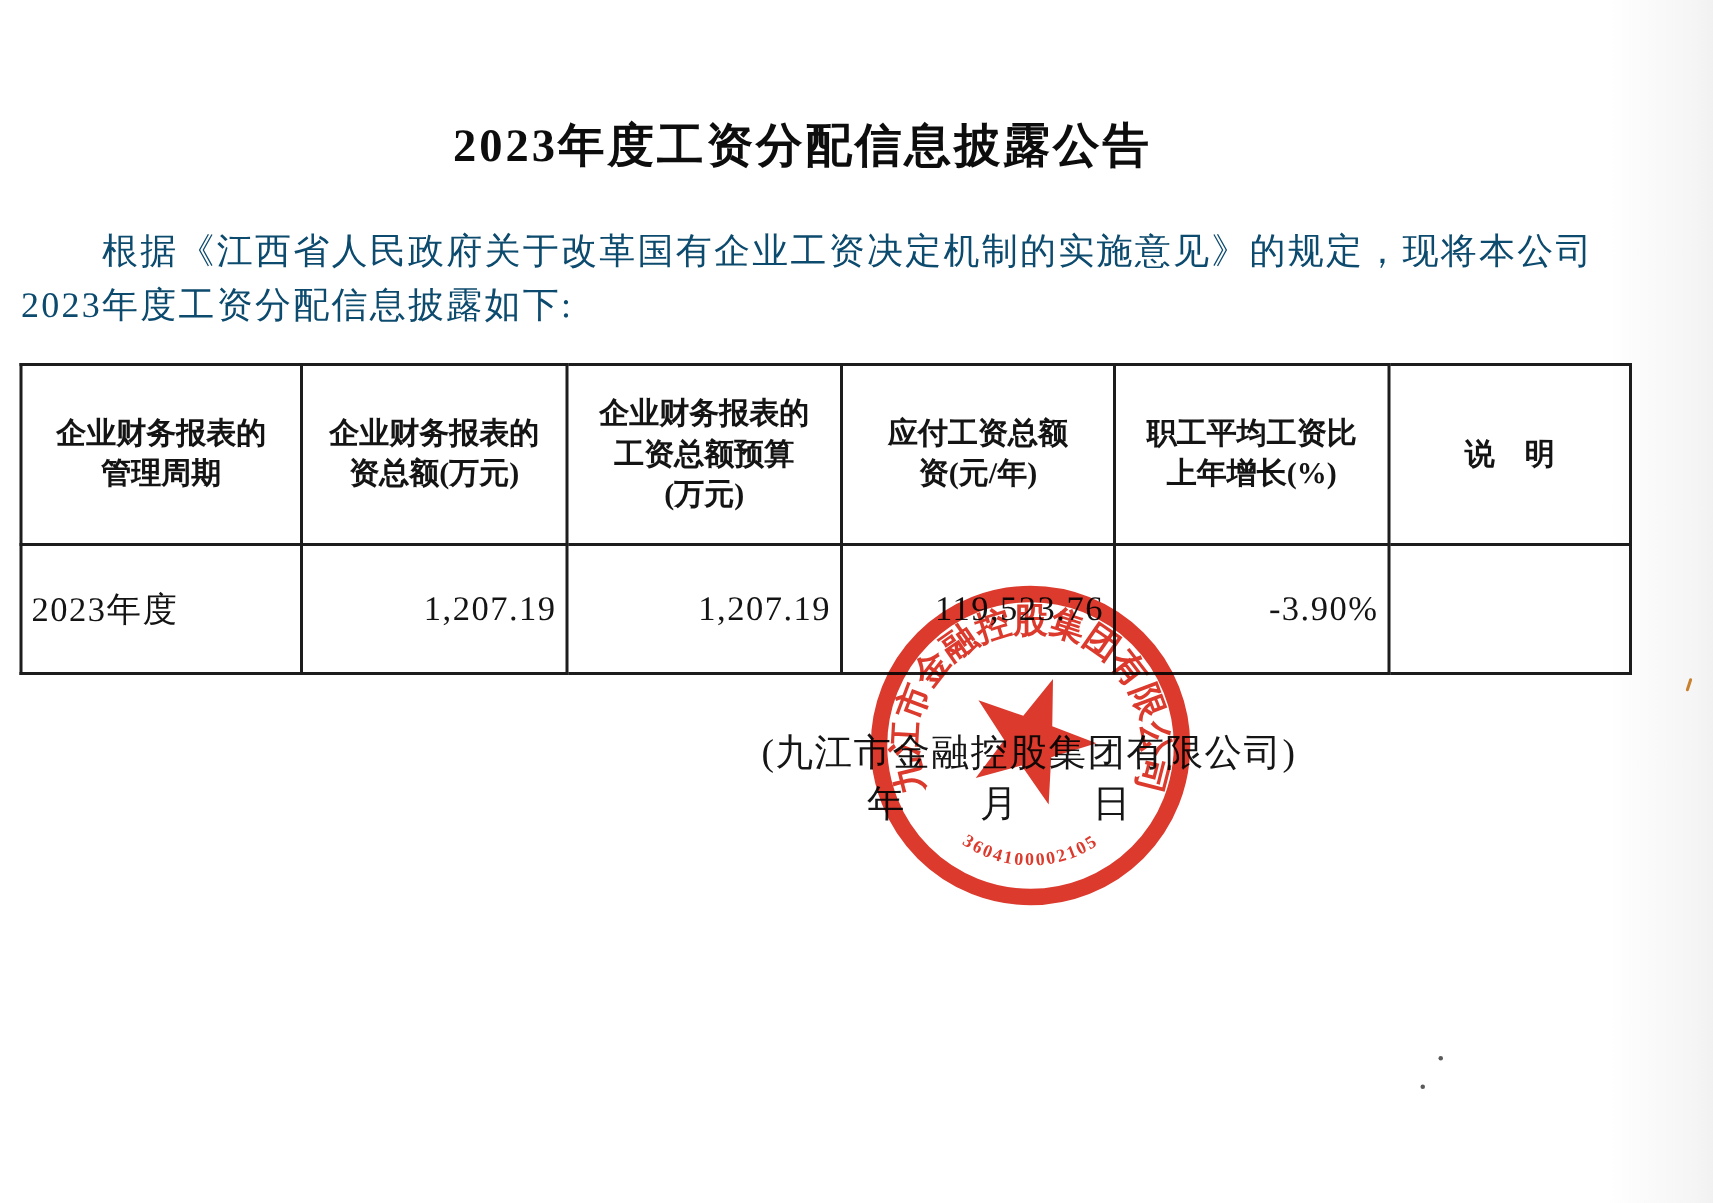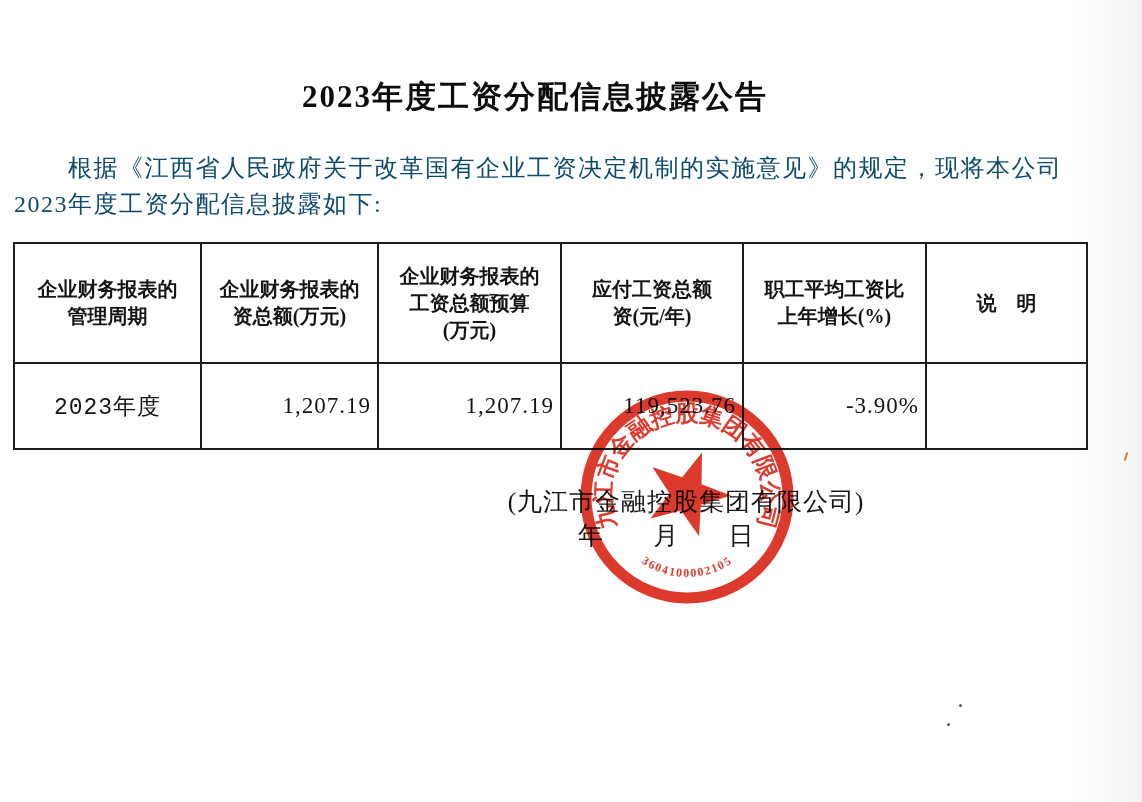--- a/index.html
+++ b/index.html
@@ -46,21 +46,21 @@
     line-height:27px;text-align:center;
     white-space:pre-line;
     padding:2px 6px;
   }
   table.disclosure td{
     height:84px;
     font-size:23px;color:#141414;
     letter-spacing:1px;
     padding:0 6px;
   }
-  td.c-center{text-align:center;font-family:Liberation Mono, monospace;}
+  td.c-center{}
   td.c-num{text-align:right;font-variant-numeric:tabular-nums;}
   td.pad-sm{padding-right:13px;font-family:Liberation Serif, serif;}
   td.pad-md{padding-right:26px;}
   td.pad-lg{padding-right:38px;}
   .signature{
     position:absolute;top:485px;left:466px;width:440px;
     text-align:center;font-size:25px;color:#161616;
     letter-spacing:1px;
   }
   .dateline{

